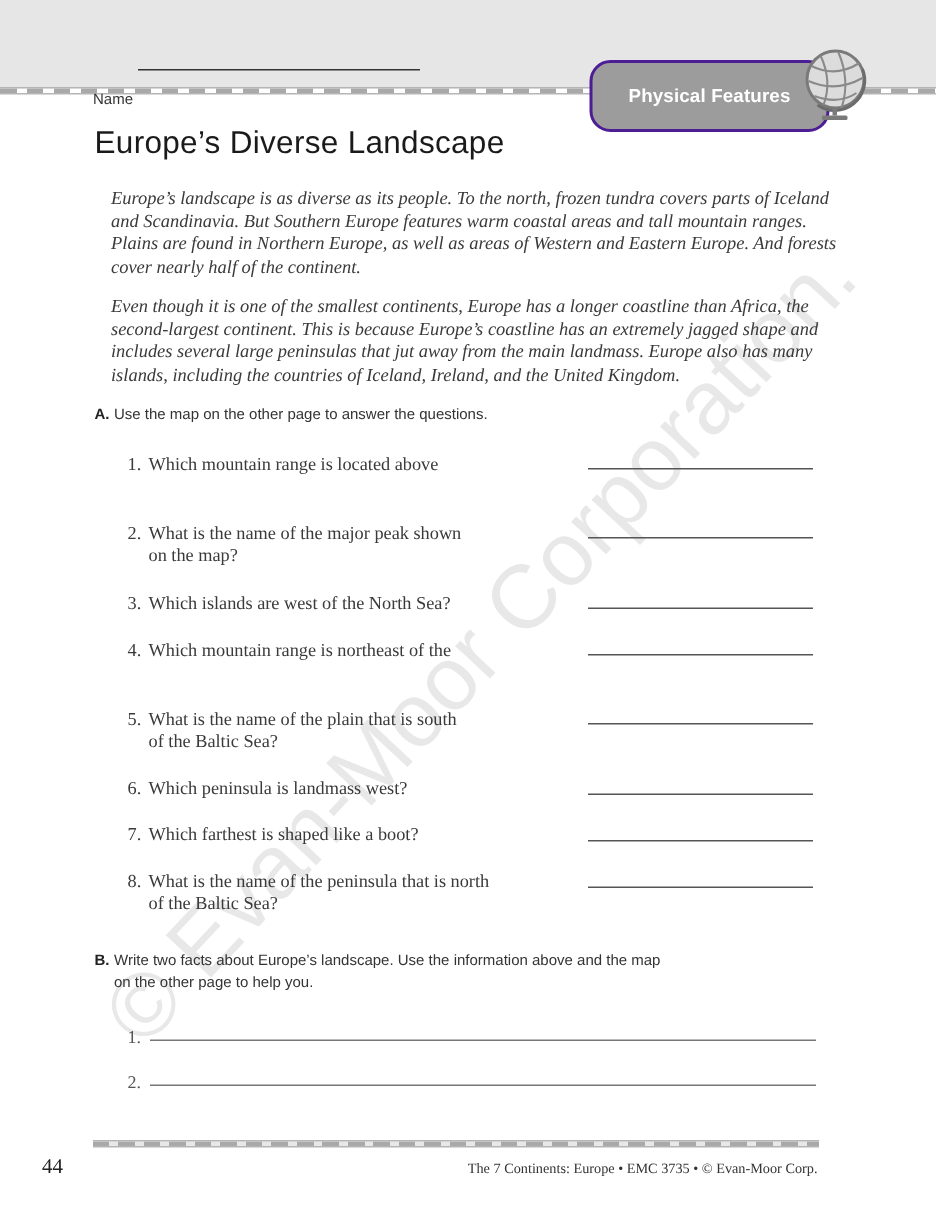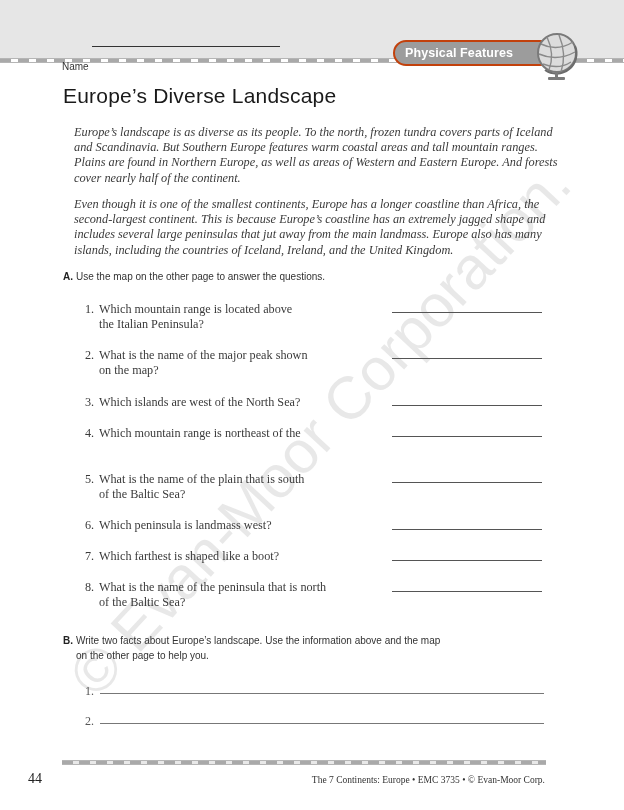--- a/index.html
+++ b/index.html
@@ -20,23 +20,23 @@
     }
     .name-label {
       position: absolute; left: 62px; top: 38px;
       font-family: "Liberation Sans", sans-serif; font-size: 10px; color: #333; margin-top: 23px;
     }
     .name-line {
       position: absolute; left: 92px; top: 46px; width: 188px; height: 0;
       border-top: 1px solid #333;
     }
     .badge {
-      position: absolute; left: 393px; top: 40px; width: 160px; height: 26px;
-      background: #9c9c9c; border: 2px solid #c2410c; border-radius: 14px;
-      box-sizing: border-box; display: flex; align-items: center; padding-left: 10px;
+      position: absolute; left: 393px; top: 40px; width: 160px; height: 48px;
+      background: #9c9c9c; border: 2px solid #4c1d95; border-radius: 14px;
+      box-sizing: border-box; display: flex; align-items: center; padding-left: 24px;
     }
     .badge-text {
       font-family: "Liberation Sans", sans-serif; font-weight: bold; font-size: 12.5px;
       color: #ffffff; letter-spacing: 0.1px;
     }
     .globe {
       position: absolute; left: 533px; top: 32px; width: 48px; height: 50px;
     }
     .title {
       position: absolute; left: 63px; top: 84px; margin: 0;
@@ -120,21 +120,20 @@
 
 <p class="para" style="top:113px;">Europe’s landscape is as diverse as its people. To the north, frozen tundra covers parts of Iceland and Scandinavia. But Southern Europe features warm coastal areas and tall mountain ranges. Plains are found in Northern Europe, as well as areas of Western and Eastern Europe. And forests cover nearly half of the continent.</p>
 <p class="para" style="top:185px;">Even though it is one of the smallest continents, Europe has a longer coastline than Africa, the second-largest continent. This is because Europe’s coastline has an extremely jagged shape and includes several large peninsulas that jut away from the main landmass. Europe also has many islands, including the countries of Iceland, Ireland, and the United Kingdom.</p>
 
 <div class="section-head" style="top:269px;">
   <span class="letter">A.</span><span>Use the map on the other page to answer the questions.</span>
 </div>
 
 <div class="q" style="top:302px;">
   <span class="num">1.</span><span>Which mountain range is located above</span>
-  <span class="text-line2">the Italian Peninsula?</span>
 </div>
 <div class="ans-line" style="top:312px;"></div>
 
 <div class="q" style="top:348px;">
   <span class="num">2.</span><span>What is the name of the major peak shown</span>
   <span class="text-line2">on the map?</span>
 </div>
 <div class="ans-line" style="top:358px;"></div>
 
 <div class="q" style="top:395px;">

